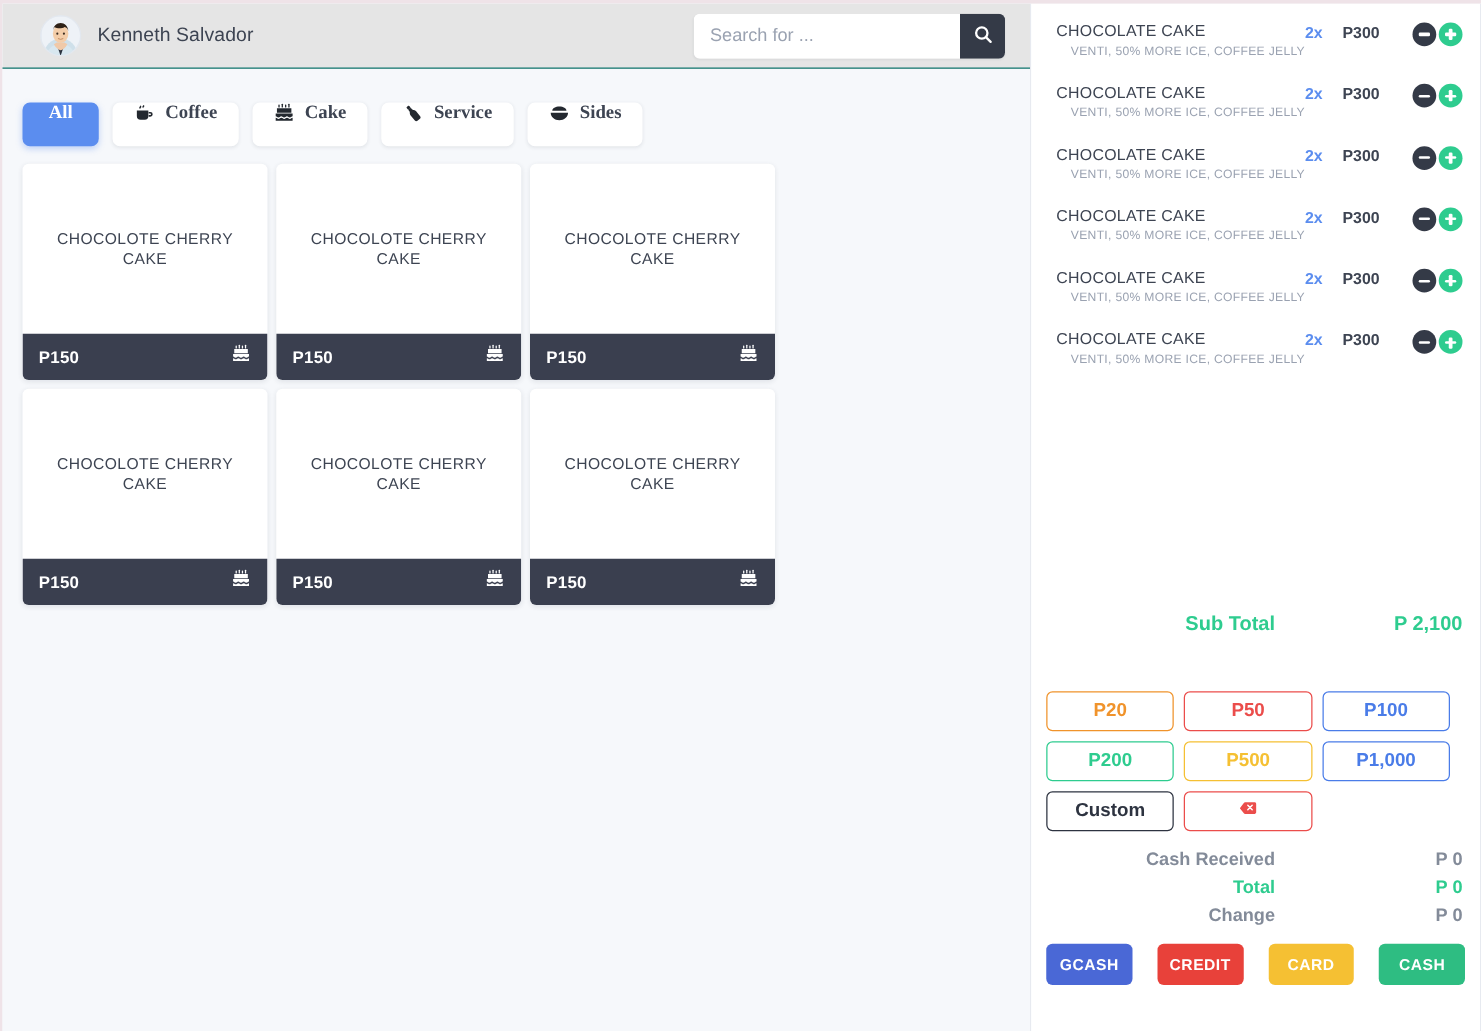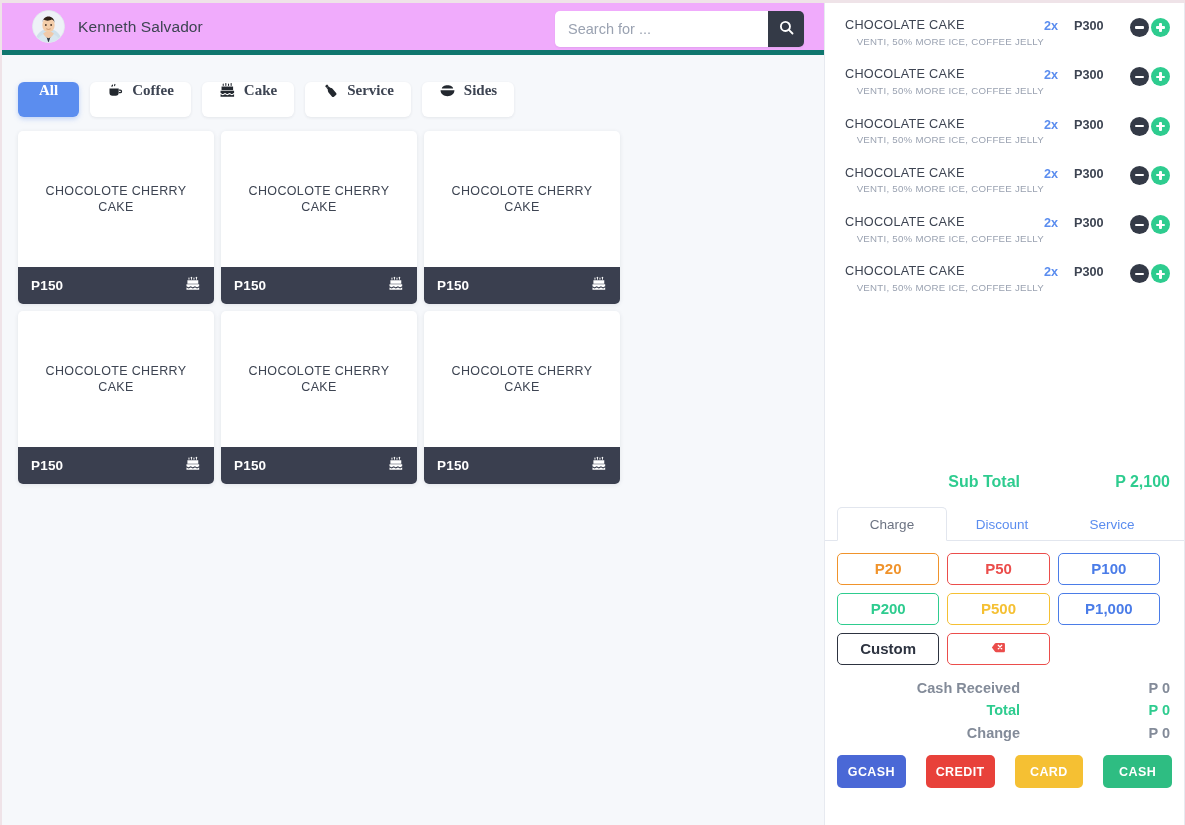--- a/index.html
+++ b/index.html
@@ -24,22 +24,22 @@
     width: 823px;
     height: 100%;
     display: flex;
     flex-direction: column;
     background: #f6f8fb;
     border-right: 1px solid #e7eaf0;
   }
   .topbar {
     height: 52px;
     flex: 0 0 52px;
-    background: #f0abfc;
-    border-bottom: 5px solid #0f766e;
+    background: #e5e5e5;
+    border-bottom: 1px solid #0f766e;
     display: flex;
     align-items: center;
     padding: 0 42px 0 30px;
     position: relative;
   }
   .user-block { display: flex; align-items: center; gap: 13px; }
   .avatar {
     width: 33px; height: 33px;
     border-radius: 50%;
     background: #dfe6ef;
@@ -255,21 +255,21 @@
     background: #ffffff;
     border-radius: 1px;
   }
 
   .cart-spacer { flex: 1; }
 
   .subtotal-row {
     display: flex;
     align-items: baseline;
     padding: 0 14px 0 20px;
-    margin-bottom: 16px;
+    margin-bottom: 32px;
   }
   .subtotal-label {
     flex: 1;
     text-align: right;
     padding-right: 78px;
     font-size: 16px;
     font-weight: bold;
     color: #2ecc8f;
   }
   .subtotal-value {
@@ -693,25 +693,20 @@
       </div>
     </div>
 
     <div class="cart-spacer"></div>
 
     <div class="subtotal-row">
       <div class="subtotal-label">Sub Total</div>
       <div class="subtotal-value">P 2,100</div>
     </div>
 
-    <div class="tabs">
-      <button class="tab active">Charge</button>
-      <button class="tab">Discount</button>
-      <button class="tab">Service</button>
-    </div>
 
     <div class="denoms">
       <button class="denom" style="border-color:#f0932b;color:#f0932b">P20</button>
       <button class="denom" style="border-color:#eb4d4b;color:#eb4d4b">P50</button>
       <button class="denom" style="border-color:#4a7ce8;color:#4a7ce8">P100</button>
       <button class="denom" style="border-color:#2ecc8f;color:#2ecc8f">P200</button>
       <button class="denom" style="border-color:#f5c033;color:#f5c033">P500</button>
       <button class="denom" style="border-color:#4a7ce8;color:#4a7ce8">P1,000</button>
       <button class="denom" style="border-color:#2d3340;color:#2d3340">Custom</button>
       <button class="denom" style="border-color:#eb4d4b">

